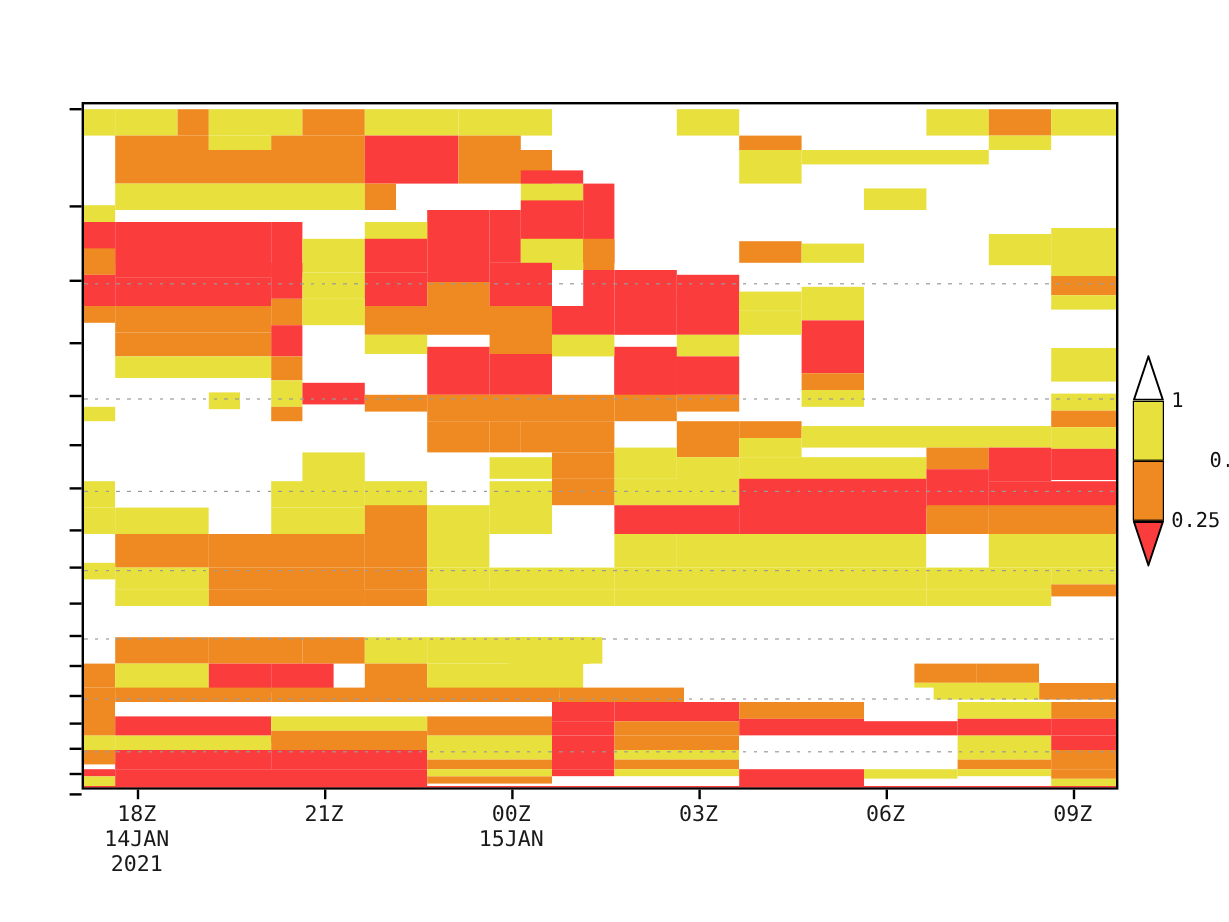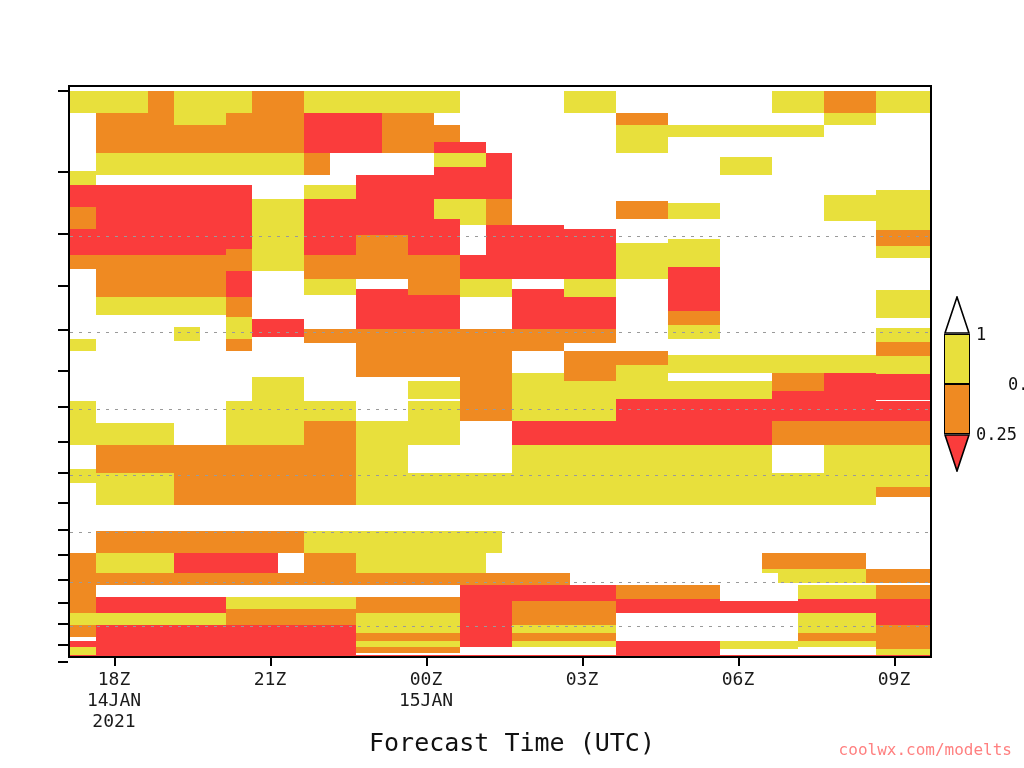--- a/index.html
+++ b/index.html
@@ -448,30 +448,28 @@
         <span class="sub">03Z</span>
       </div>
       <div class="xtick-label" style="left: 738px;">
         <span class="sub">06Z</span>
       </div>
       <div class="xtick-label" style="left: 894px;">
         <span class="sub">09Z</span>
       </div>
     </div>
 
-  <div id="xaxis-title">Forecast Time (UTC)</div>
 
   <div id="colorbar">
       <div class="cb-arrow" style="top: 0px; height: 38px;"><svg width="26" height="38" viewBox="0 0 26 38">
           <path d="M13 1 L25 37 L1 37 Z" fill="#ffffff" stroke="#000" stroke-width="1.6"></path>
         </svg></div>
       <div class="cb-seg" style="top: 38px; height: 50px; background: rgb(232, 224, 60);"></div>
       <div class="cb-seg" style="top: 88px; height: 50px; background: rgb(239, 138, 34);"></div>
       <div class="cb-arrow" style="top: 138px; height: 38px;"><svg width="26" height="38" viewBox="0 0 26 38">
           <path d="M1 1 L25 1 L13 37 Z" fill="#fa3c3c" stroke="#000" stroke-width="1.6"></path>
         </svg></div>
       <div class="cb-label" style="top: 38px;">1</div>
       <div class="cb-label" style="top: 88px; margin-left: 32px;">0.5</div>
       <div class="cb-label" style="top: 138px;">0.25</div>
     </div>
 
-  <div id="footer-credit">coolwx.com/modelts</div>
 </div>
 
 </body></html>

